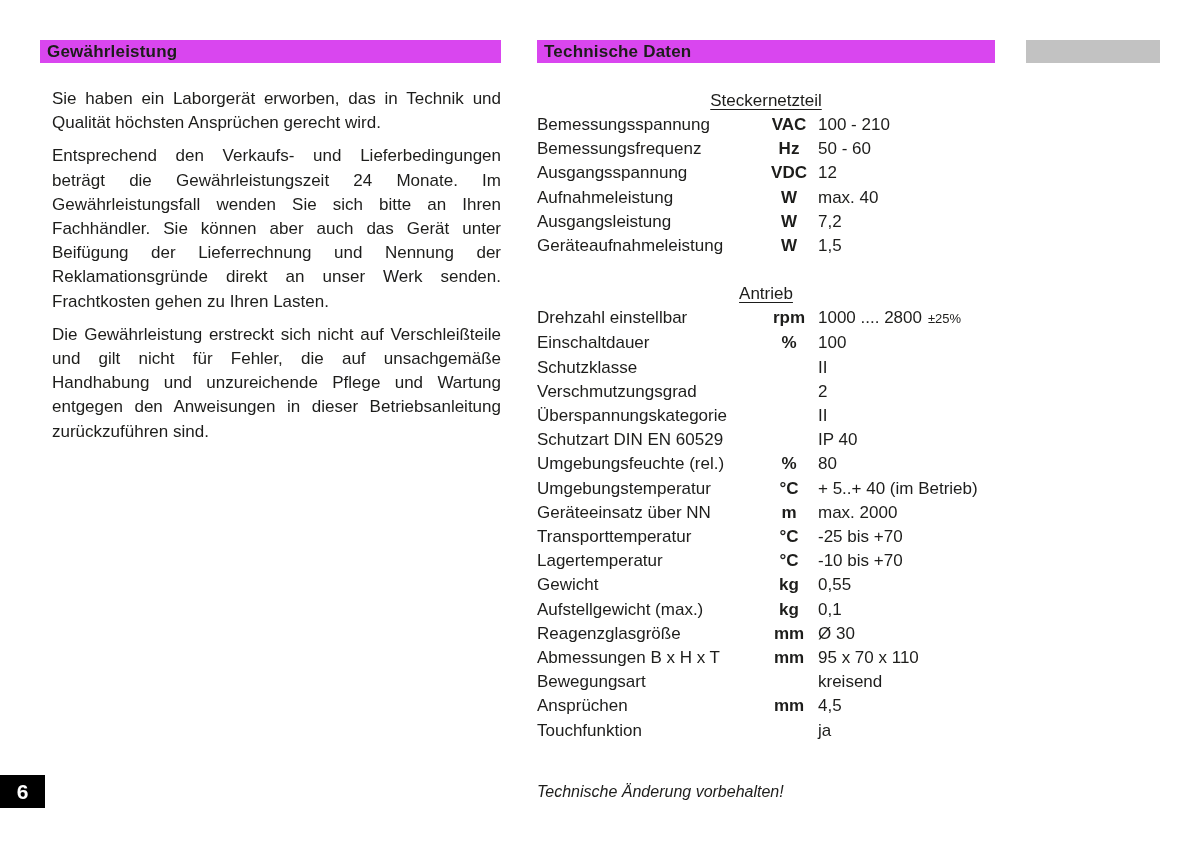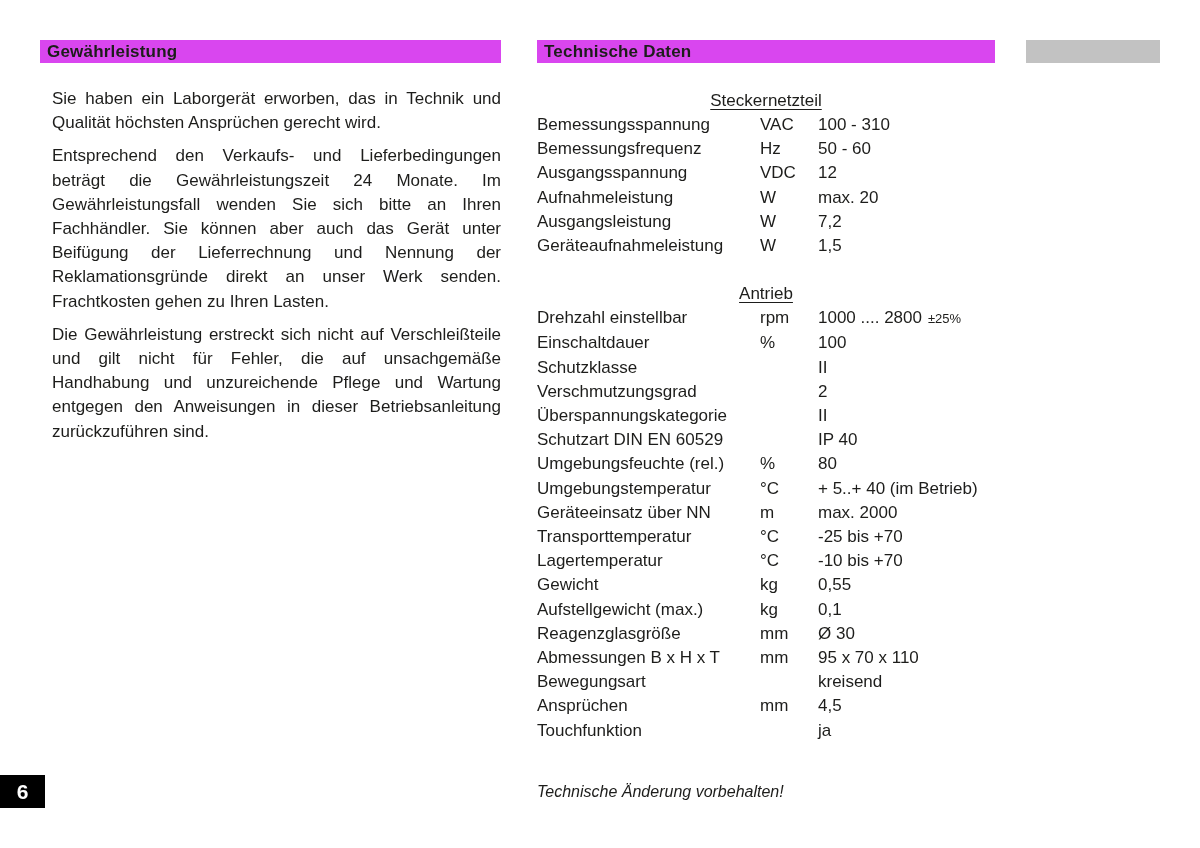--- a/index.html
+++ b/index.html
@@ -63,21 +63,21 @@
     text-underline-offset: 3px;
     margin-bottom: 0px;
     text-align: center;
   }
   .spec-row {
     display: grid;
     grid-template-columns: 223px 58px 1fr;
     font-size: 17px;
     line-height: 24.2px;
   }
-  .spec-unit { font-weight: normal; }
+  .spec-unit { font-weight: bold; text-align: center; }
   .spec-value .suffix { font-size: 13px; margin-left: 6px; }
 
   
   .footer-note {
     position: absolute;
     left: 537px;
     top: 783px;
     font-size: 16px;
     font-style: italic;
   }
@@ -113,36 +113,36 @@
   <div class="bar">
     <span>Technische Daten</span>
   </div>
   <div class="spec-sections">
   <div class="spec-section">
     <div class="spec-heading">Steckernetzteil</div>
     <div>
           <div class="spec-row">
             <span class="spec-label">Bemessungsspannung</span>
             <span class="spec-unit">VAC</span>
-            <span class="spec-value">100 - 310</span>
+            <span class="spec-value">100 - 210</span>
           </div>
           <div class="spec-row">
             <span class="spec-label">Bemessungsfrequenz</span>
             <span class="spec-unit">Hz</span>
             <span class="spec-value">50 - 60</span>
           </div>
           <div class="spec-row">
             <span class="spec-label">Ausgangsspannung</span>
             <span class="spec-unit">VDC</span>
             <span class="spec-value">12</span>
           </div>
           <div class="spec-row">
             <span class="spec-label">Aufnahmeleistung</span>
             <span class="spec-unit">W</span>
-            <span class="spec-value">max. 20</span>
+            <span class="spec-value">max. 40</span>
           </div>
           <div class="spec-row">
             <span class="spec-label">Ausgangsleistung</span>
             <span class="spec-unit">W</span>
             <span class="spec-value">7,2</span>
           </div>
           <div class="spec-row">
             <span class="spec-label">Geräteaufnahmeleistung</span>
             <span class="spec-unit">W</span>
             <span class="spec-value">1,5</span>

